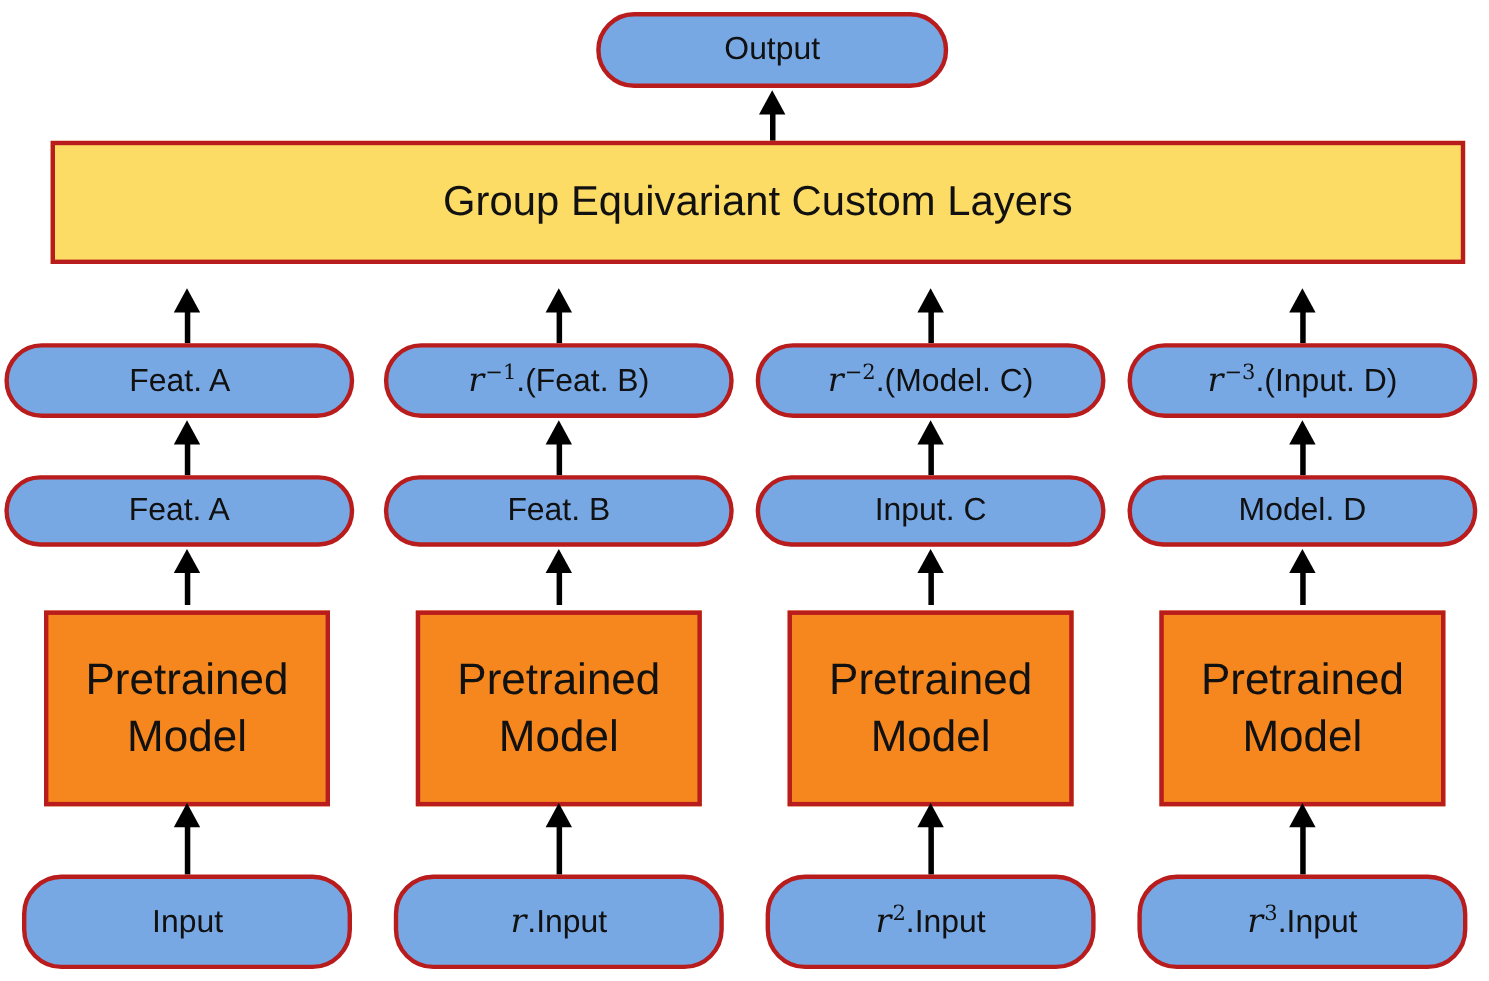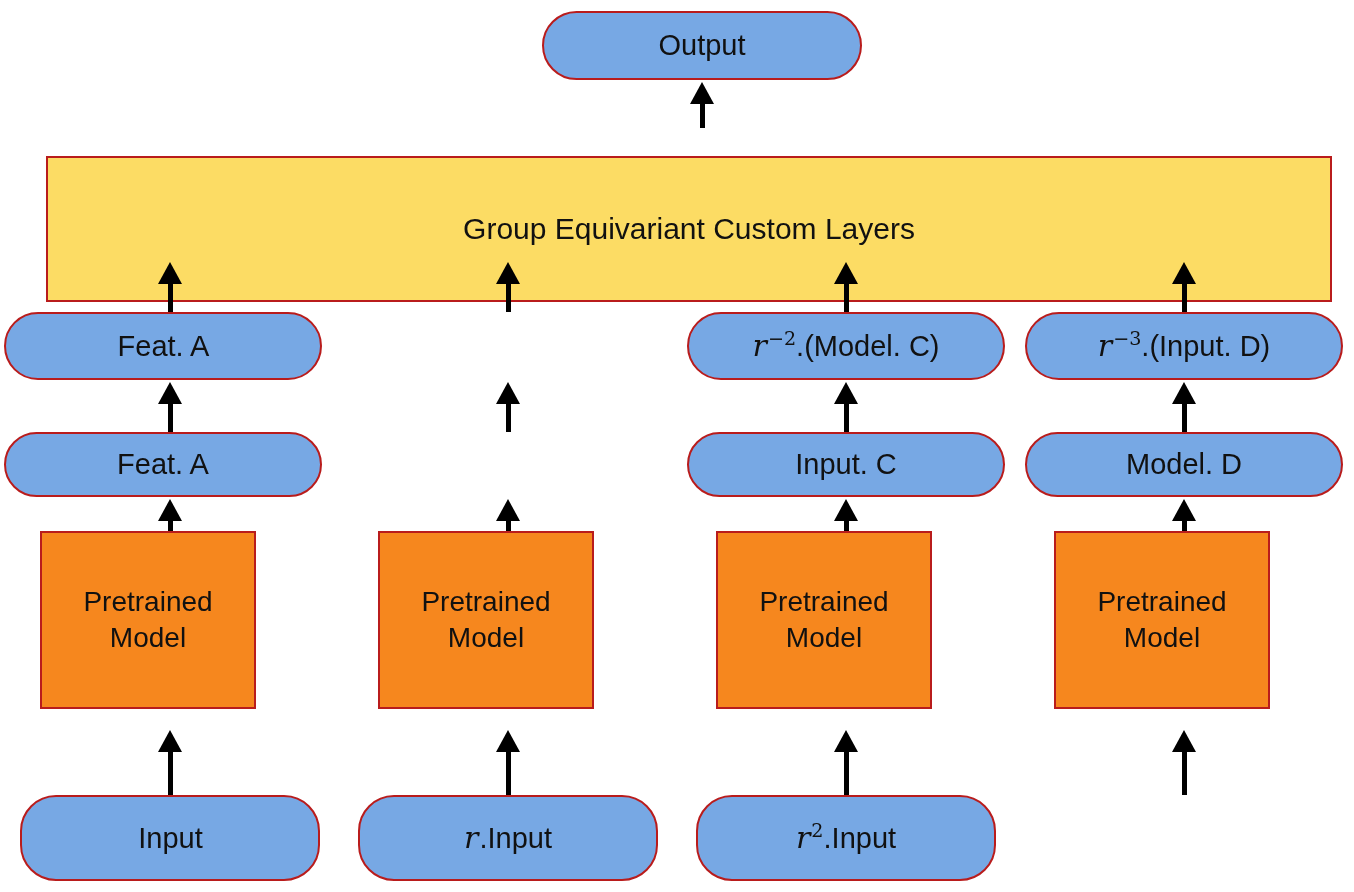--- a/index.html
+++ b/index.html
@@ -11,39 +11,39 @@
   .canvas {
     position: relative;
     width: 1354px;
     height: 892px;
     background: #ffffff;
     overflow: hidden;
   }
   .node {
     position: absolute;
     box-sizing: border-box;
-    border: 2px solid #b91c1c;
+    border: 4px solid #b91c1c;
     display: flex;
     align-items: center;
     justify-content: center;
     text-align: center;
     color: #111111;
     font-size: 29px;
     line-height: 1.2;
   }
   .blue   { background: #77A8E4; }
   .orange { background: #F6871E; }
   .yellow { background: #FCDC64; }
 
   .pill-output      { left: 542px;  top: 11px;  width: 320px;  height: 69px;  border-radius: 35px; }
-  .bar-layers       { left: 46px;   top: 128px; width: 1286px; height: 146px; font-size: 30px; margin-top: 28px; }
+  .bar-layers       { left: 46px;   top: 128px; width: 1286px; height: 112px; font-size: 38px; }
 
   .row-transformed  { top: 312px; width: 318px; height: 68px; border-radius: 34px; }
   .row-feature      { top: 432px; width: 318px; height: 65px; border-radius: 33px; }
-  .row-model        { top: 531px; width: 216px; height: 178px; font-size: 28px; line-height: 1.3; }
+  .row-model        { top: 555px; width: 260px; height: 178px; font-size: 40px; line-height: 1.3; }
   .row-input        { top: 795px; width: 300px; height: 86px; border-radius: 36px; }
 
   .cx1.row-transformed, .cx1.row-feature { left: 4px; }
   .cx2.row-transformed, .cx2.row-feature { left: 349px; }
   .cx3.row-transformed, .cx3.row-feature { left: 687px; }
   .cx4.row-transformed, .cx4.row-feature { left: 1025px; }
 
   .cx1.row-model { left: 40px; }   .cx2.row-model { left: 378px; }
   .cx3.row-model { left: 716px; }  .cx4.row-model { left: 1054px; }
 
@@ -136,24 +136,30 @@
       <div class="shaft"></div>
     </div>
   <div class="node blue row-input cx1">
     <span class="mline"><span class="mvar"></span><sup class="msup"></sup><span>Input</span></span>
   </div>
 
   <div class="arrow-up a2 seg-bar">
       <div class="head"></div>
       <div class="shaft"></div>
     </div>
+  <div class="node blue row-transformed cx2">
+    <span class="mline"><span class="mvar">r</span><sup class="msup">−1</sup><span>.(Feat. B)</span></span>
+  </div>
   <div class="arrow-up a2 seg-trans">
       <div class="head"></div>
       <div class="shaft"></div>
     </div>
+  <div class="node blue row-feature cx2">
+    <span>Feat. B</span>
+  </div>
   <div class="arrow-up a2 seg-feat">
       <div class="head"></div>
       <div class="shaft"></div>
     </div>
   <div class="node orange row-model cx2">
     <span><span>Pretrained</span><br><span>Model</span></span>
   </div>
   <div class="arrow-up a2 seg-model">
       <div class="head"></div>
       <div class="shaft"></div>
@@ -209,14 +215,17 @@
       <div class="head"></div>
       <div class="shaft"></div>
     </div>
   <div class="node orange row-model cx4">
     <span><span>Pretrained</span><br><span>Model</span></span>
   </div>
   <div class="arrow-up a4 seg-model">
       <div class="head"></div>
       <div class="shaft"></div>
     </div>
+  <div class="node blue row-input cx4">
+    <span class="mline"><span class="mvar">r</span><sup class="msup">3</sup><span>.Input</span></span>
+  </div>
 
 </div>
 
 </body></html>

